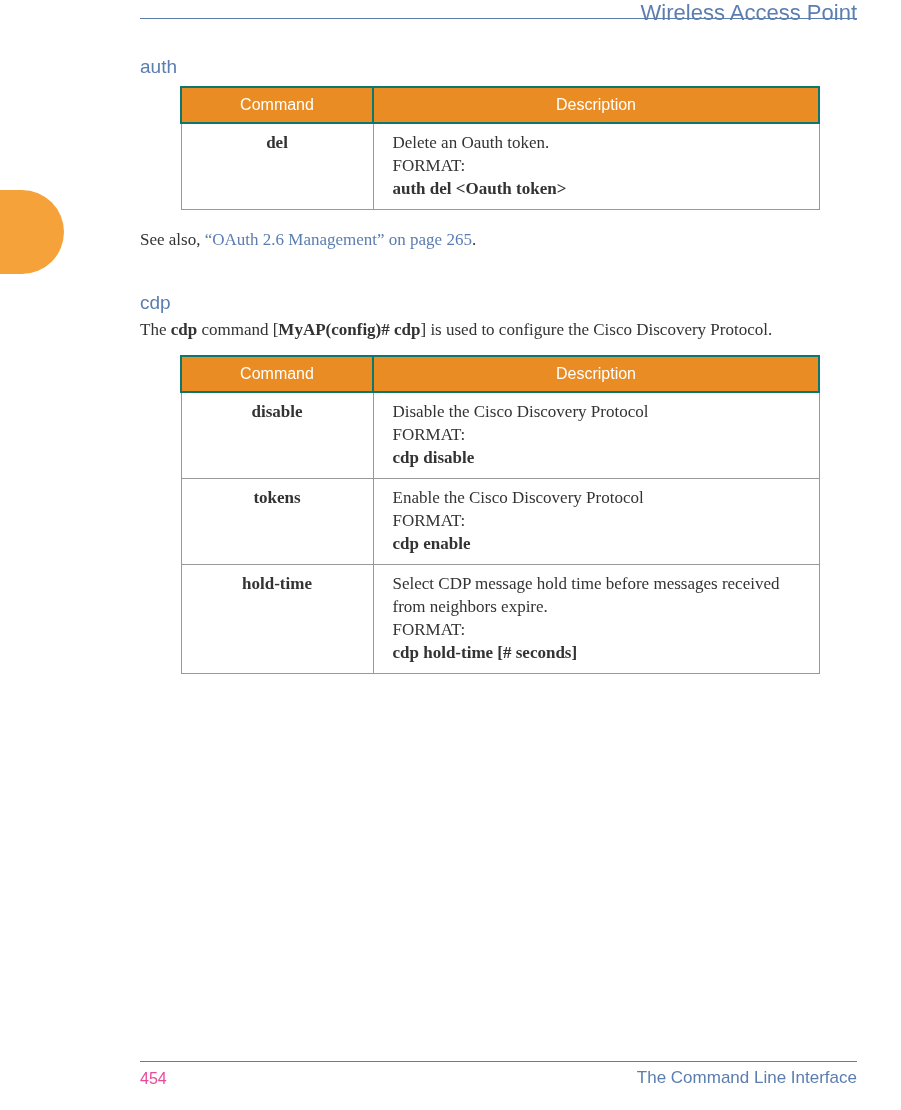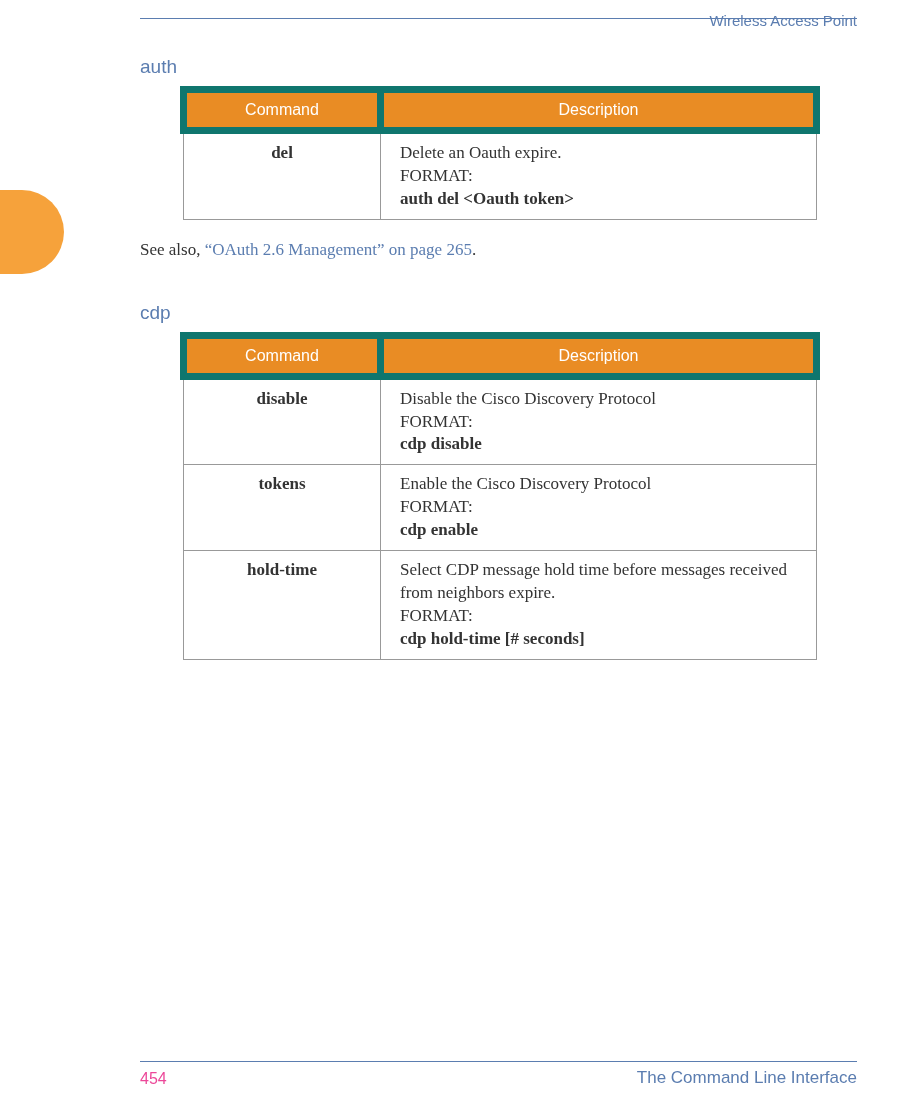--- a/index.html
+++ b/index.html
@@ -26,22 +26,22 @@
       left: 140px;
       right: 44px;
       border-top: 1px solid #5b7db0;
     }
     .header-title {
       position: absolute;
       top: 0px;
       right: 44px;
       font-family: "Segoe UI", "Trebuchet MS", Arial, sans-serif;
       color: #5b7db0;
-      font-size: 15px;
-      padding-top: 12px;
+      font-size: 22px;
+      padding-top: 0;
       text-align: center;
     }
     .tab {
       position: absolute;
       left: 0;
       top: 190px;
       width: 64px;
       height: 84px;
       background: #f6a23b;
       border-top-right-radius: 42px;
@@ -70,21 +70,21 @@
       width: 640px;
       margin: 8px 0 18px 40px;
     }
     th {
       background: #e98c24;
       color: #fff;
       font-weight: normal;
       font-family: "Segoe UI", "Trebuchet MS", Arial, sans-serif;
       font-size: 16px;
       padding: 8px 10px;
-      border: 7px solid #0f766e;
+      border: 2px solid #0f766e;
       text-align: center;
     }
     th.col-cmd { width: 170px; }
     td {
       border: 1px solid #999;
       padding: 8px 19px;
       vertical-align: top;
       font-size: 17px;
       line-height: 1.35;
     }
@@ -133,33 +133,36 @@
 
     <table>
       <tbody>
           <tr>
         <th class="col-cmd">Command</th>
         <th>Description</th>
       </tr>
       <tr>
         <td class="cmd">del</td>
         <td>
-          <span class="desc-line">Delete an Oauth expire.</span>
+          <span class="desc-line">Delete an Oauth token.</span>
           <span class="desc-line">FORMAT:</span>
           <span class="desc-line bold">auth del &lt;Oauth token&gt;</span>
         </td>
       </tr>
     </tbody>
       </table>
 
     <p class="para see-also">
       <span>See also, </span><span class="link">“OAuth 2.6 Management” on page 265</span><span>.</span>
     </p>
 
     <div class="sec-title">cdp</div>
+    <p class="para">
+      <span>The </span><span class="bold">cdp</span><span> command [</span><span class="bold">MyAP(config)# cdp</span><span>] is used to configure the Cisco Discovery Protocol.</span>
+    </p>
 
     <table>
       <tbody>
           <tr>
         <th class="col-cmd">Command</th>
         <th>Description</th>
       </tr>
       <tr>
         <td class="cmd">disable</td>
         <td>

